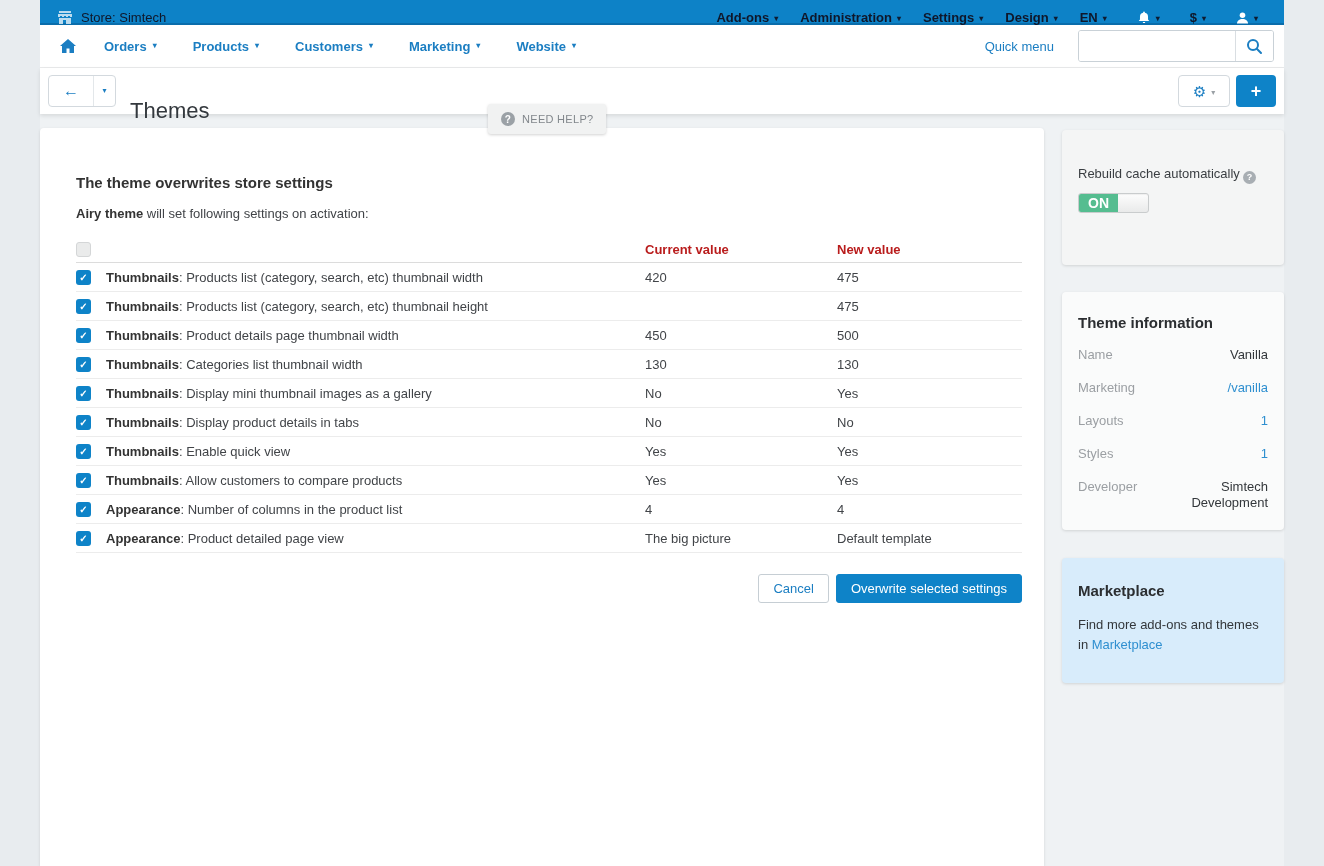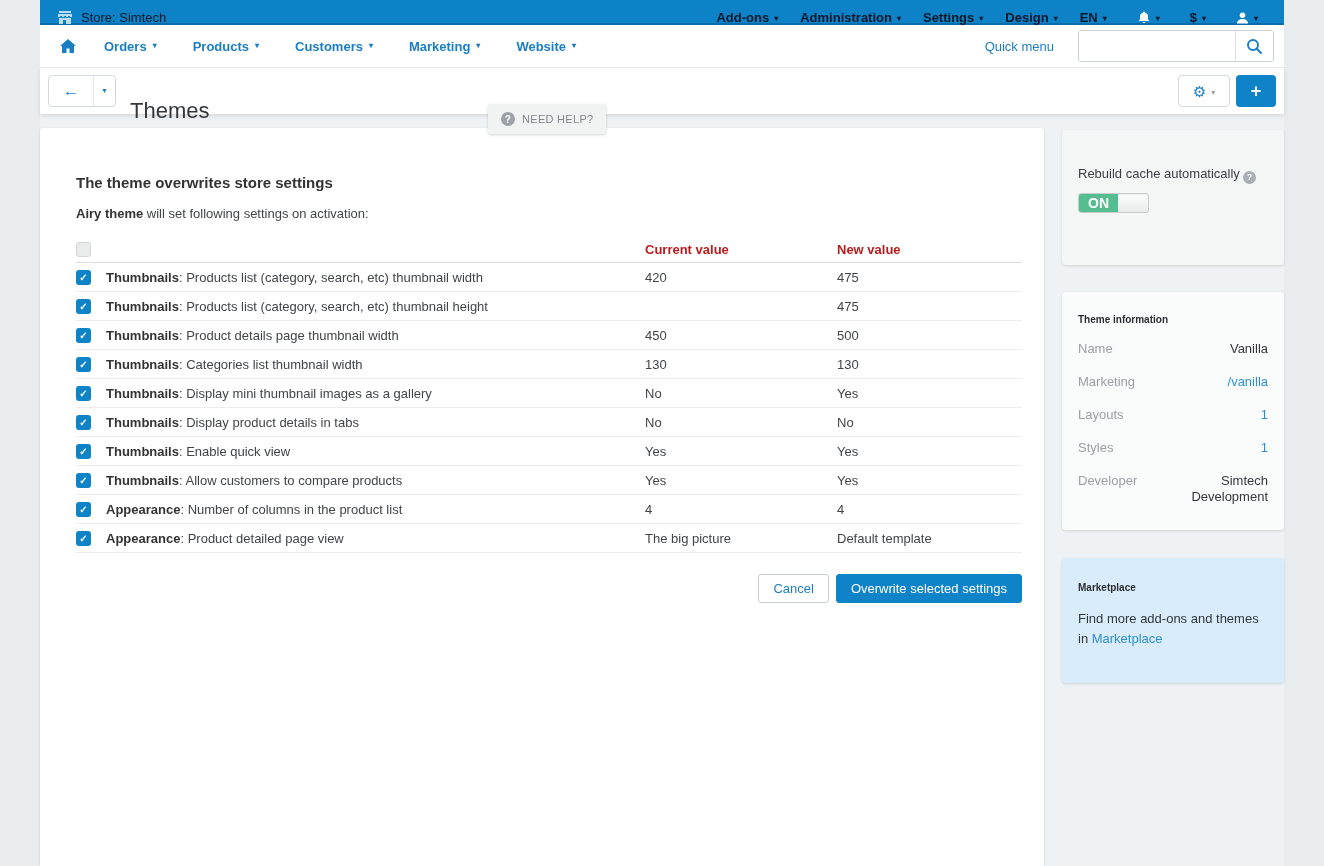--- a/index.html
+++ b/index.html
@@ -109,21 +109,21 @@
   
   .sidebar { width: 222px; flex: 0 0 222px; display: flex; flex-direction: column; }
   .side-card { border-radius: 4px; box-shadow: 0 1px 3px rgba(0,0,0,.13); }
   .card-rebuild { background: #f4f5f5; height: 135px; margin-top: 2px; padding: 32px 16px 0 16px; }
   .rebuild-label { color: #3a3e42; line-height: 24px; }
   .help-icon { width: 13px; height: 13px; border-radius: 50%; background: #a8aeb3; color: #fff; font-size: 9px; font-weight: bold; display: inline-flex; align-items: center; justify-content: center; vertical-align: -2px; margin-left: 3px; cursor: pointer; }
   .toggle { margin-top: 7px; width: 71px; height: 20px; border-radius: 3px; overflow: hidden; display: flex; border: 1px solid #c9cccd; background: linear-gradient(#fdfdfd, #e9eaea); cursor: pointer; box-shadow: inset 0 1px 1px rgba(0,0,0,.06); }
   .toggle .on { width: 39px; background: var(--toggle_on, #55bd90); color: #fff; font-size: 14px; font-weight: bold; display: flex; align-items: center; justify-content: center; }
 
   .card-info { background: #fafbfb; height: 238px; margin-top: 27px; padding: 22px 16px 0 16px; }
-  .card-title { font-size: 10px; font-weight: bold; color: #2b2e31; }
+  .card-title { font-size: 15px; font-weight: bold; color: #2b2e31; }
   .info-rows { margin-top: 16px; }
   .inforow { display: flex; margin-bottom: 17px; line-height: 16px; }
   .inforow .lab { width: 88px; flex: 0 0 88px; color: #9b9fa3; }
   .inforow .val { flex: 1; text-align: right; color: #33373b; }
   .inforow .val.link { color: #2e8fd0; cursor: pointer; }
 
   .card-mkt { background: var(--marketplace_bg, #d8ecfb); height: 125px; margin-top: 28px; padding: 24px 16px 0 16px; }
   .mkt-text { margin-top: 16px; line-height: 20px; color: #33373b; }
   .mkt-text .link { color: #2e8fd0; cursor: pointer; }
 

